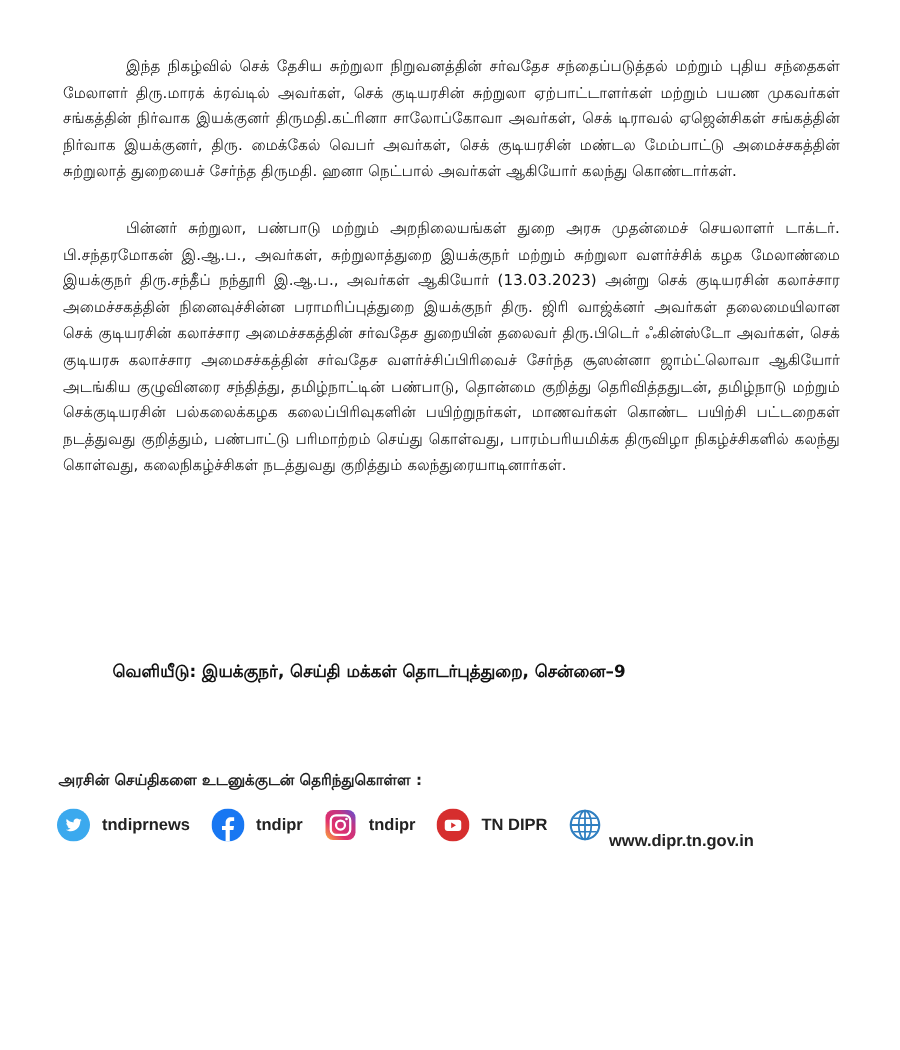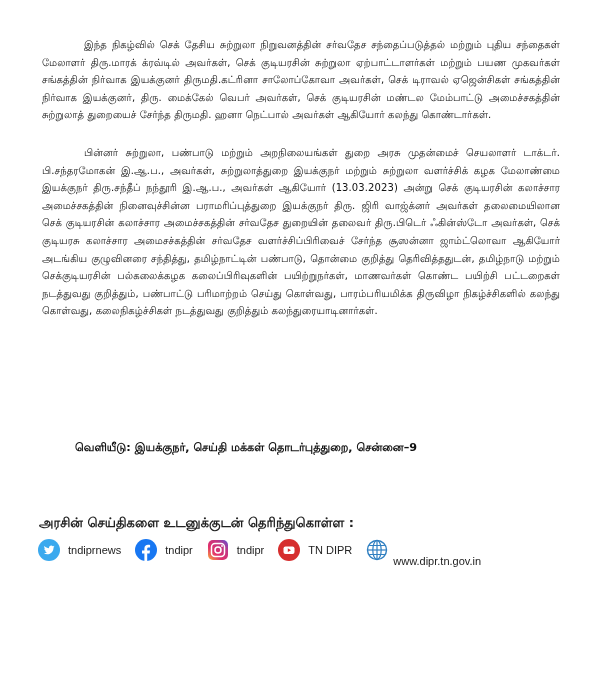--- a/index.html
+++ b/index.html
@@ -38,37 +38,38 @@
       top: 441px;
       font-size: 11.2px;
       font-weight: bold;
       color: #111;
       margin-left: 34px;
     }
     .follow-label {
       position: absolute;
       left: 39px;
       top: 515px;
-      font-size: 13px;
+      font-size: 10px;
       font-weight: bold;
       color: #222;
     }
     .social-row {
       position: absolute;
       left: 38px;
       top: 538px;
       height: 24px;
       display: flex;
       align-items: center;
     }
     .social-item {
       display: flex;
       align-items: center;
       margin-right: 14px;
       cursor: pointer;
+      font-weight: bold;
     }
     .social-item .icon {
       width: 22px;
       height: 22px;
       display: inline-block;
       flex: 0 0 22px;
     }
     .social-item .label {
       margin-left: 8px;
       font-family: "Liberation Sans", sans-serif;

